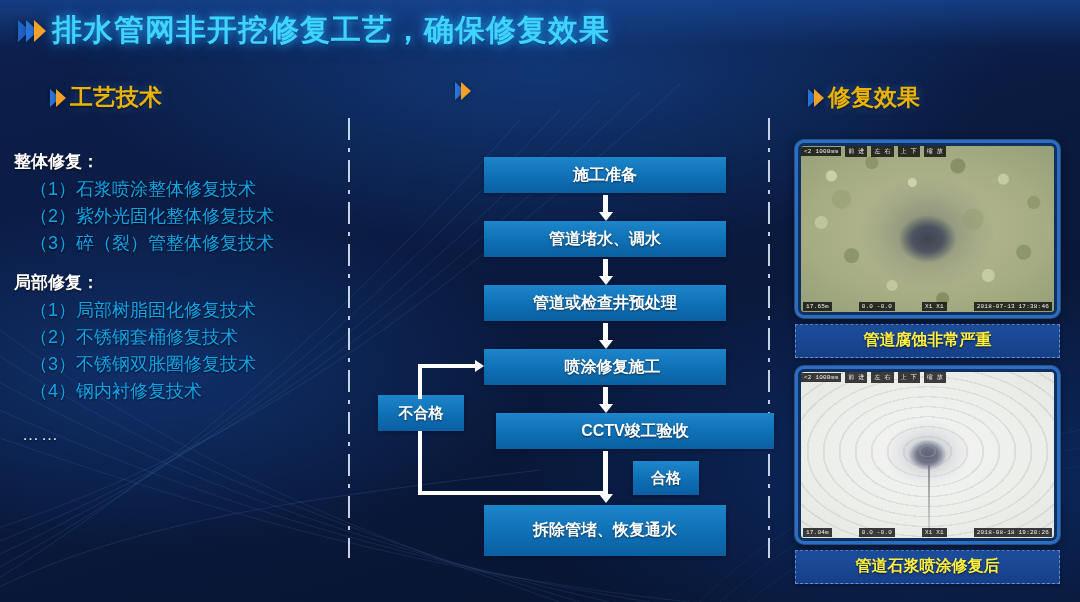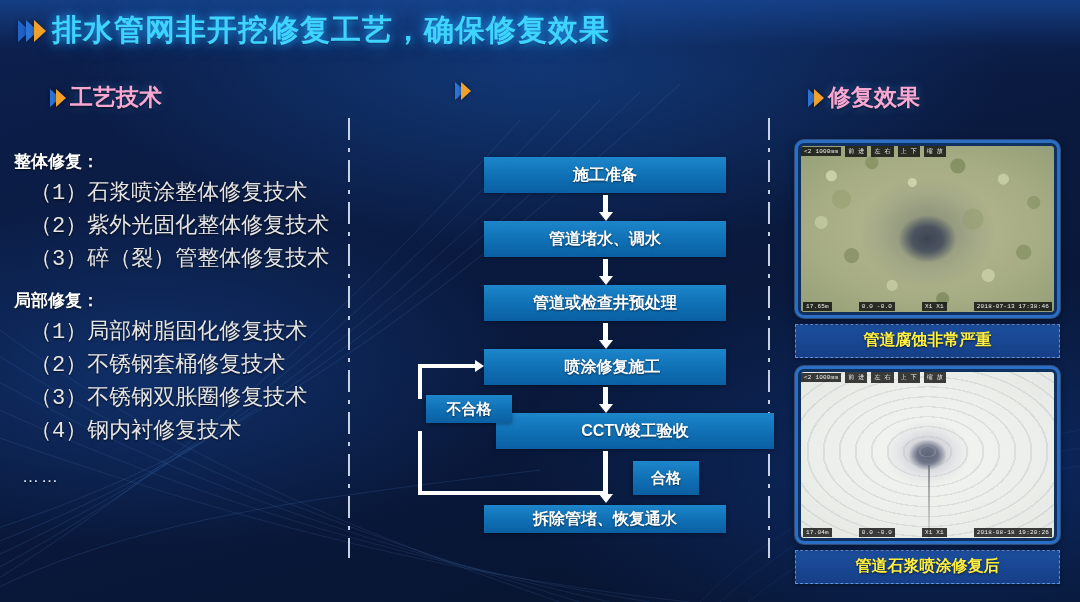--- a/index.html
+++ b/index.html
@@ -50,45 +50,44 @@
     color:#3fd3ff;
     text-shadow:0 0 8px rgba(40,170,255,.85), 0 0 18px rgba(20,120,220,.55), 0 1px 2px rgba(0,0,0,.6);
     white-space:nowrap;
   }
 
   
   .col-head {
     position:absolute; display:flex; align-items:center; gap:8px;
   }
   .col-head .label {
-    font-size:23px; font-weight:bold; color:#f9a8d4;
+    font-size:23px; font-weight:bold; color:#eab308;
     text-shadow:0 1px 3px rgba(0,0,0,.7), 0 0 10px rgba(110,180,255,.35);
     white-space:nowrap;
   }
 
   .divider {
     position:absolute; width:2px;
     background-image:linear-gradient(to bottom,#e8f2ff 0,#e8f2ff 22px, rgba(0,0,0,0) 22px, rgba(0,0,0,0) 30px,
                      #e8f2ff 30px,#e8f2ff 34px, rgba(0,0,0,0) 34px, rgba(0,0,0,0) 42px);
     background-size:2px 42px;
     opacity:.85;
   }
 
   
   .left-col { position:absolute; left:12px; top:150px; width:330px; color:#fff; }
   .lg-head {
     font-size:17px; font-weight:bold; color:#ffffff;
     margin:0 0 4px 2px;
     text-shadow:0 1px 2px rgba(0,0,0,.75);
   }
   .lg-item {
-    font-size:22px; color:#e5e5e5; margin:0 0 3px 18px;
+    font-size:18px; color:#0ea5e9; margin:0 0 3px 18px;
     text-shadow:0 1px 2px rgba(0,0,0,.75);
     white-space:nowrap;
-    font-family:Liberation Mono, monospace;
   }
   .lg-gap { height:13px; }
   .ellipsis {
     font-size:17px; color:#dfe9fb; margin:22px 0 0 10px; letter-spacing:2px;
     text-shadow:0 1px 2px rgba(0,0,0,.7);
   }
 
   
   .flow { position:absolute; left:370px; top:150px; width:400px; height:420px; }
   .fbox {
@@ -302,23 +301,23 @@
 
   <div class="fbox" style="left:126px; top:263px; width:278px; height:36px;">CCTV竣工验收</div>
 
   <div class="arrow-v" style="left:230px; top:301px; height:52px;">
     <div class="stem"></div>
       <div class="head"></div>
   </div>
 
   <div class="fbox small" style="left:263px; top:311px; width:66px; height:34px;">合格</div>
 
-  <div class="fbox" style="left:114px; top:355px; width:242px; height:28px;">拆除管堵、恢复通水</div>
-
-  <div class="fbox small" style="left:8px; top:245px; width:86px; height:28px;margin-left:48px;">不合格</div>
+  <div class="fbox" style="left:114px; top:355px; width:242px; height:51px;">拆除管堵、恢复通水</div>
+
+  <div class="fbox small" style="left:8px; top:245px; width:86px; height:36px;">不合格</div>
   <div class="loop-line" style="left:48px; top:281px; width:4px; height:64px;"></div>
   <div class="loop-line" style="left:48px; top:341px; width:186px; height:4px;"></div>
   <div class="loop-line" style="left:48px; top:214px; width:4px; height:35px;"></div>
   <div class="loop-line" style="left:48px; top:214px; width:60px; height:4px;"></div>
   <div class="loop-head" style="left:105px; top:210px;"></div>
 </div>
 
 <div class="right-col">
 
   <div class="photo-wrap">

